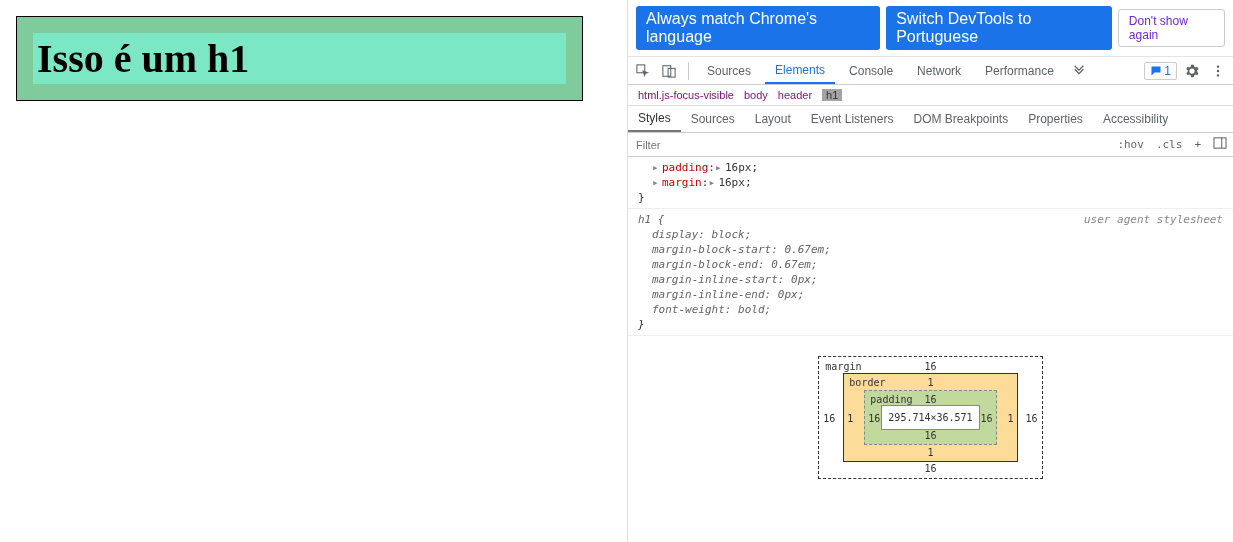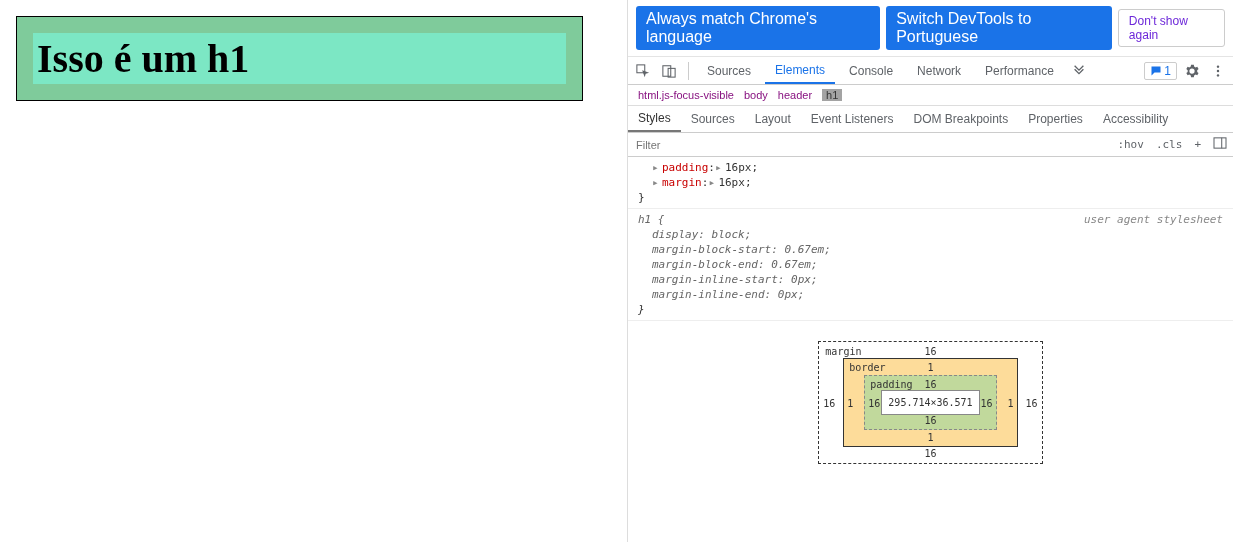--- a/index.html
+++ b/index.html
@@ -342,20 +342,21 @@
     </div>
 
     <div class="rule-block ua">
       <span class="ua-label">user agent stylesheet</span>
       <div class="selector">h1 {</div>
       <div><span class="prop">display</span>: <span class="val">block</span>;</div>
       <div><span class="prop">margin-block-start</span>: <span class="val">0.67em</span>;</div>
       <div><span class="prop">margin-block-end</span>: <span class="val">0.67em</span>;</div>
       <div><span class="prop">margin-inline-start</span>: <span class="val">0px</span>;</div>
       <div><span class="prop">margin-inline-end</span>: <span class="val">0px</span>;</div>
+      <div><span class="prop">font-weight</span>: <span class="val">bold</span>;</div>
       <div class="brace">}</div>
     </div>
 
     <div class="box-model-wrap">
       <div class="bm-margin">
         <span class="bm-label name">margin</span>
         <span class="bm-label top">16</span>
         <span class="bm-label bottom">16</span>
         <span class="bm-label left">16</span>
         <span class="bm-label right">16</span>

